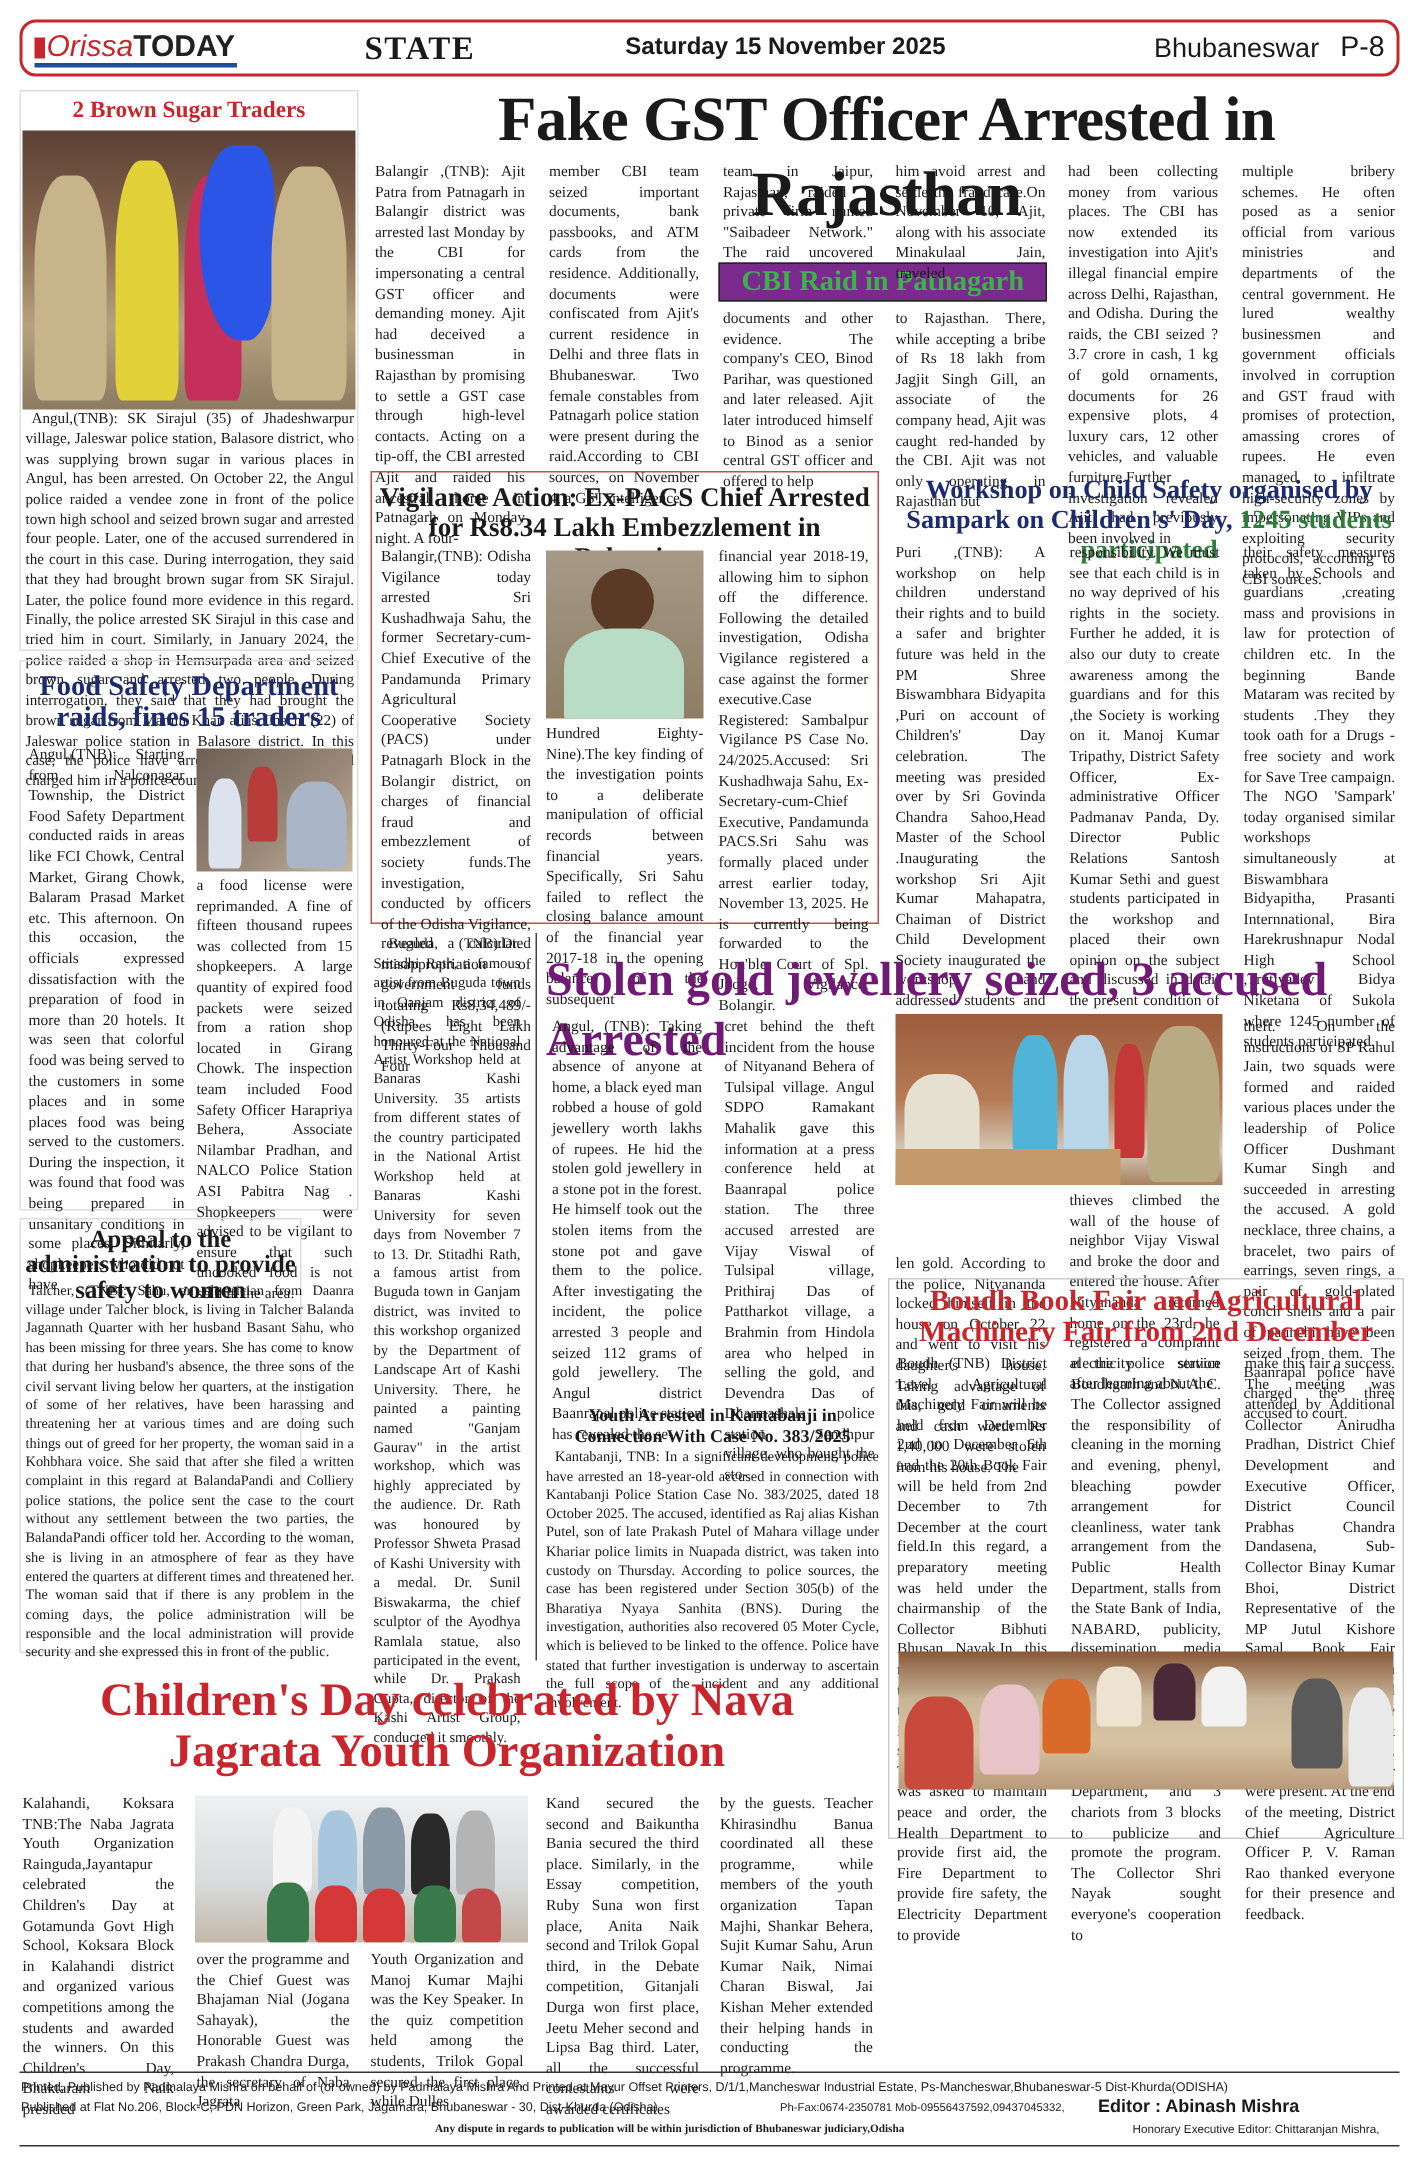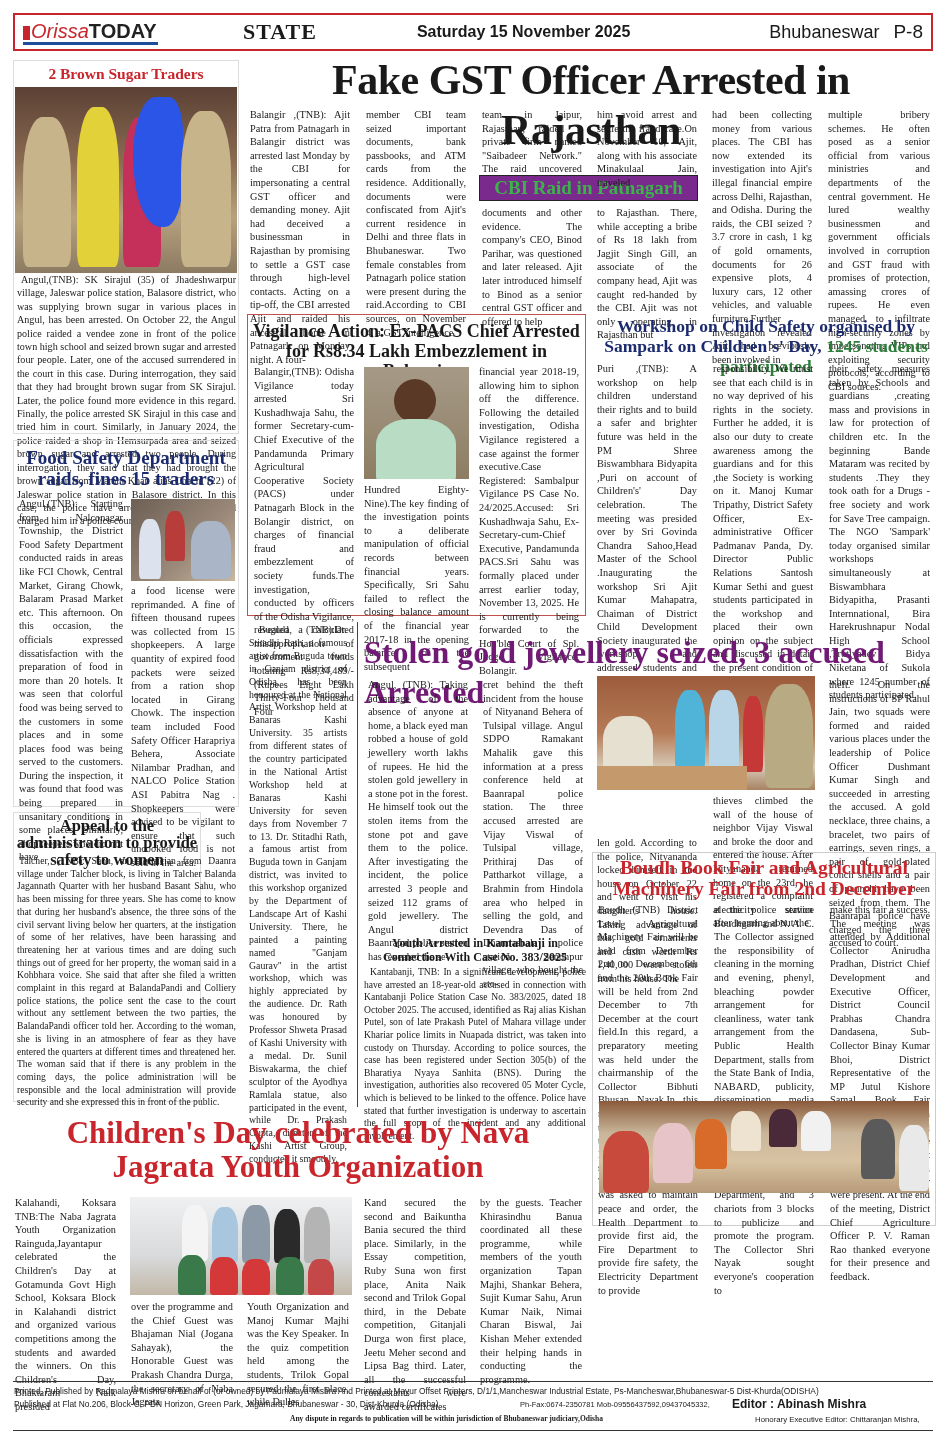--- a/index.html
+++ b/index.html
@@ -1,18 +1,18 @@
 <!DOCTYPE html>
 <html><head>
 <meta charset="utf-8">
 <style>
 *{box-sizing:border-box;margin:0;padding:0}
 body{width:945px;height:1442px;background:#fff;font-family:"Liberation Serif",serif;color:#1a1a1a;position:relative;overflow:hidden}
 .abs{position:absolute}
-.masthead{left:13px;top:13px;width:920px;height:38px;border:2px solid #c8262c;border-radius:0;display:flex;align-items:center;padding:0 8px}
+.masthead{left:13px;top:13px;width:920px;height:38px;border:2px solid #c8262c;border-radius:11px;display:flex;align-items:center;padding:0 8px}
 .logo{font-family:"Liberation Sans",sans-serif;font-weight:bold;font-size:20px;color:#222;width:135px;border-bottom:3px solid #1f4e9a;line-height:22px;position:relative}
 .logo .o{color:#c8262c;font-style:italic;font-weight:normal}
 .logo .flag{display:inline-block;width:7px;height:14px;background:#c8262c;margin-right:1px;vertical-align:-2px}
 .sect{font-family:"Liberation Serif",serif;font-weight:bold;font-size:22px;margin-left:85px;letter-spacing:1px}
 .date{font-weight:bold;font-size:16px;margin-left:100px;font-family:"Liberation Sans",sans-serif}
 .city{font-weight:normal;font-size:18px;margin-left:auto;font-family:"Liberation Sans",sans-serif}
 .pg{font-size:19px;margin-left:14px;font-family:"Liberation Sans",sans-serif}
 .body{font-size:10.3px;line-height:13.6px;text-align:justify;hyphens:auto}
 .col{position:absolute}
 .rule-v{position:absolute;width:1px;background:#bbb}

